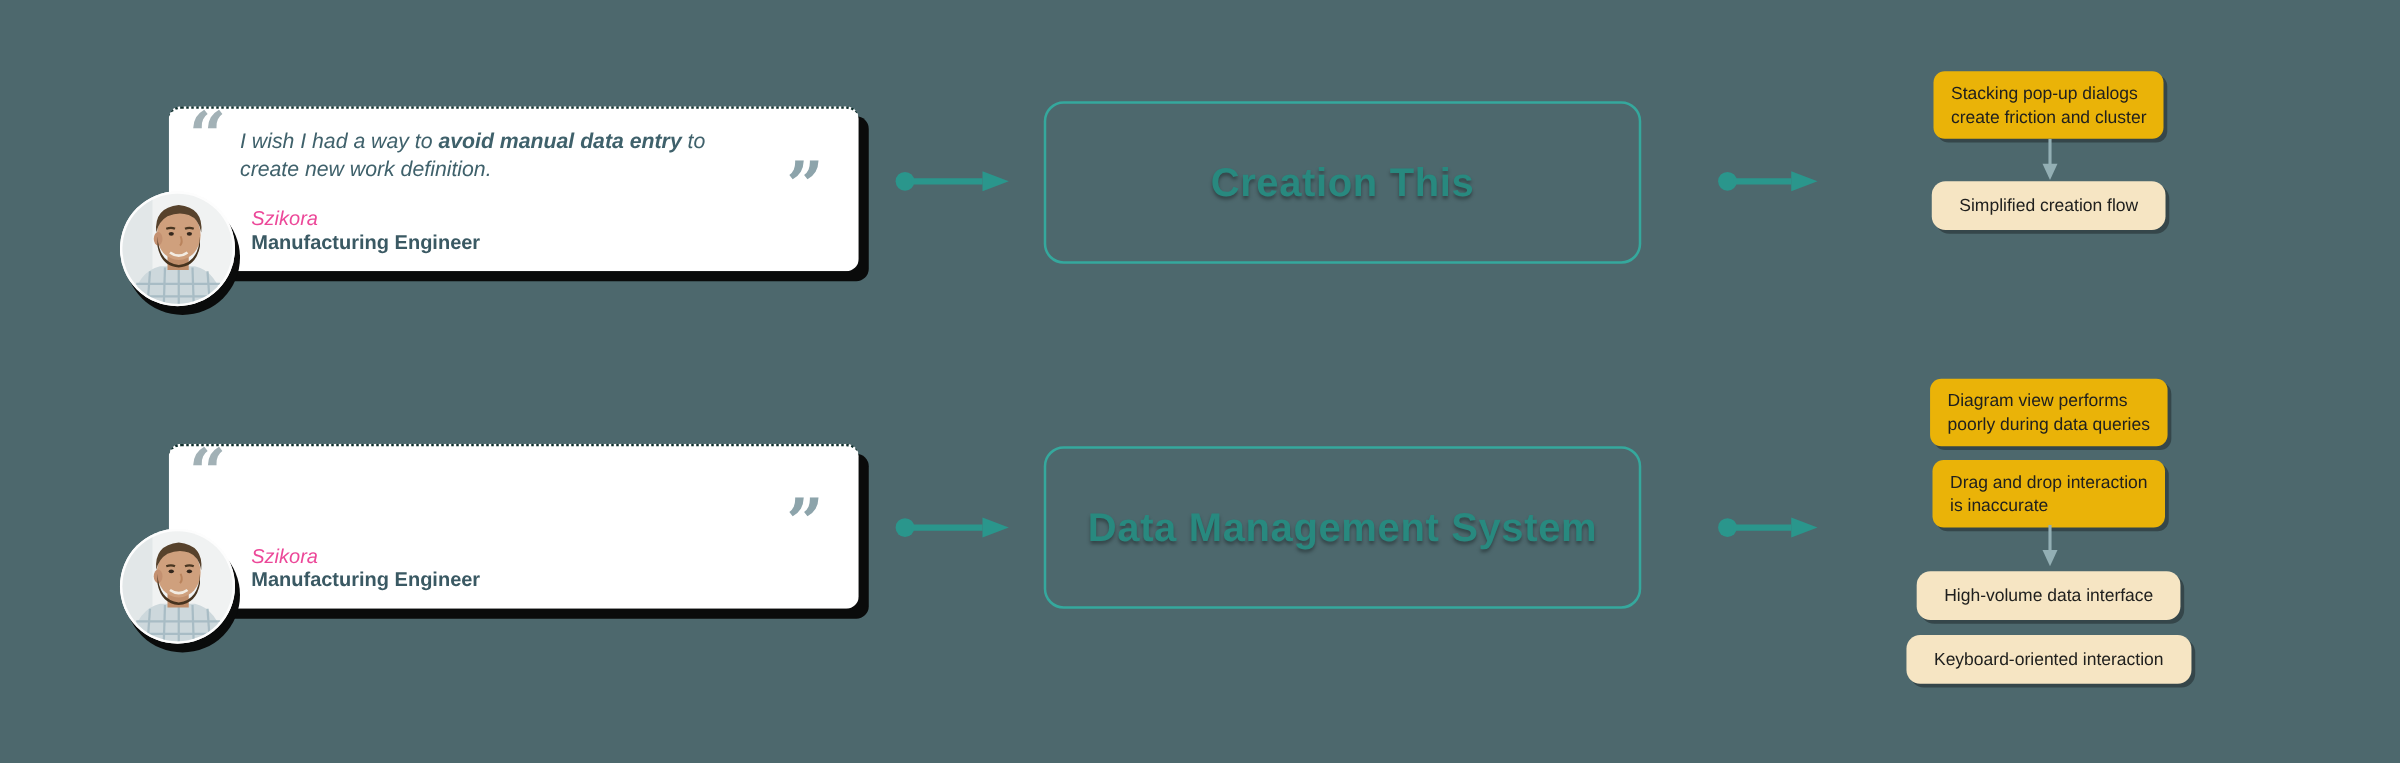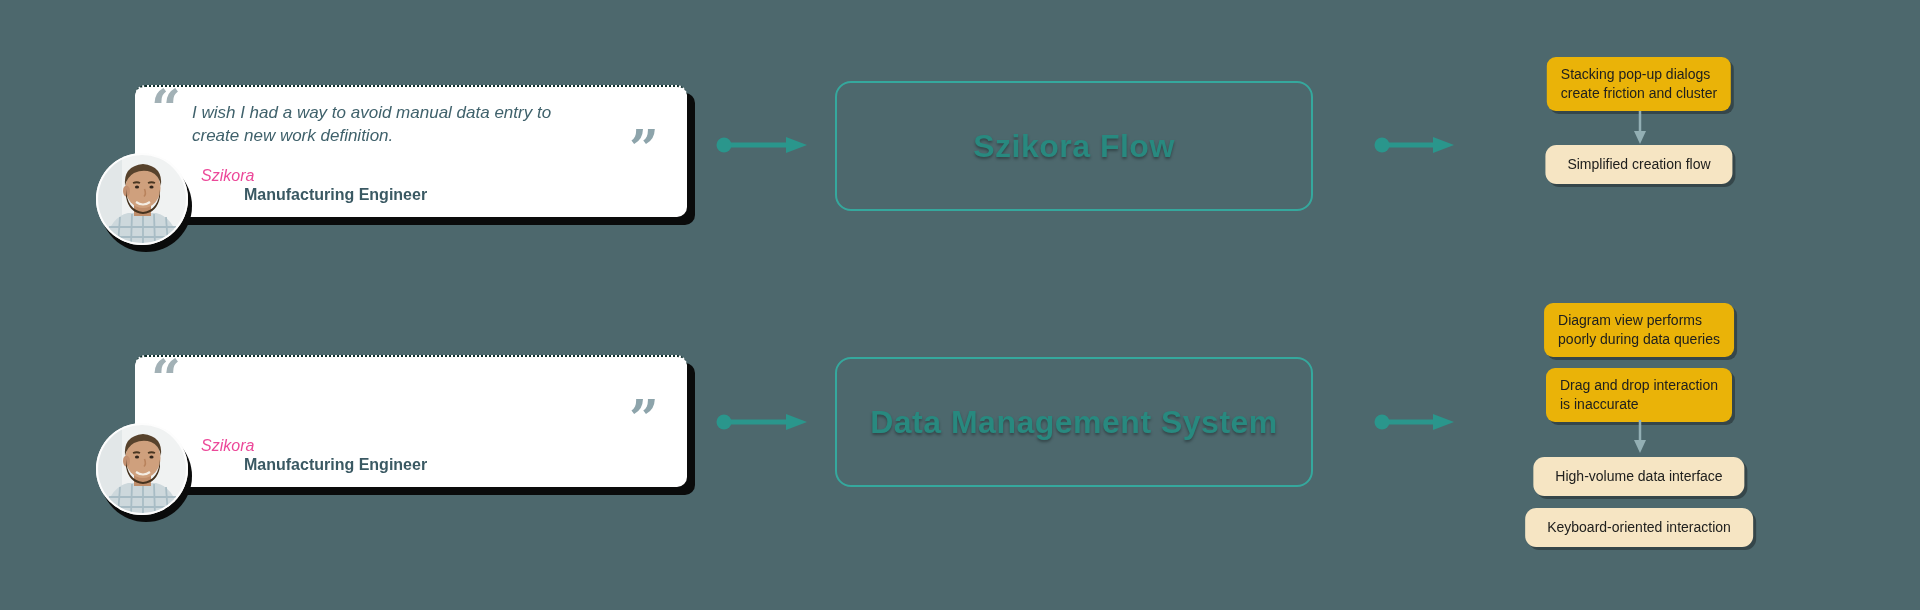--- a/index.html
+++ b/index.html
@@ -16,23 +16,23 @@
     position:absolute;font-family:"DejaVu Serif", serif;font-weight:bold;
     font-size:52px;line-height:1;color:#a2b1b6;
   }
   .q-open{left:16px;top:-4px;}
   .q-close{right:28px;top:36px;color:#8da4ab;}
   .q-text{
     position:absolute;left:57px;top:14px;width:480px;margin:0;
     font-style:italic;font-size:17px;line-height:23px;color:#3f616b;
     white-space:pre-line;
   }
-  .q-text b{font-weight:normal;}
+  .q-text b{font-weight:bold;}
   .q-author{position:absolute;left:66px;top:80px;font-style:italic;font-size:16px;color:#ec4899;}
-  .q-role{position:absolute;left:66px;top:99px;font-weight:bold;font-size:16px;color:#3a5963;margin-left:43px;}
+  .q-role{position:absolute;left:66px;top:99px;font-weight:bold;font-size:16px;color:#3a5963;}
   .avatar{
     position:absolute;left:-39px;top:66px;width:92px;height:92px;border-radius:50%;
     box-shadow:4px 7px 0 #0a0b0b;background:#fdfdfd;
   }
   .avatar svg{display:block;}
   
   .system-box{
     position:absolute;width:474px;height:126px;border:2px solid #35a89d;border-radius:16px;
     display:flex;align-items:center;justify-content:center;background:transparent;
   }
@@ -100,21 +100,21 @@
     </div>
   </div>
 
   <svg class="harrow" style="left:716px;top:136px;" width="92" height="18">
     <circle cx="8" cy="9" r="7.5" fill="#2a968c"></circle>
     <line x1="13" y1="9" x2="70" y2="9" stroke="#2a968c" stroke-width="5"></line>
     <polygon points="70,1 91,9 70,17" fill="#2a968c"></polygon>
   </svg>
 
   <div class="system-box" style="left:835px;top:81px;">
-    <span class="system-label">Szikora Flow</span>
+    <span class="system-label">Creation This</span>
   </div>
 
   <svg class="harrow" style="left:1374px;top:136px;" width="82" height="18">
     <circle cx="8" cy="9" r="7.5" fill="#2a968c"></circle>
     <line x1="13" y1="9" x2="59" y2="9" stroke="#2a968c" stroke-width="5"></line>
     <polygon points="59,1 80,9 59,17" fill="#2a968c"></polygon>
   </svg>
 
   <div class="chip problem" style="top:57px;">Stacking pop-up dialogs
 create friction and cluster</div>

